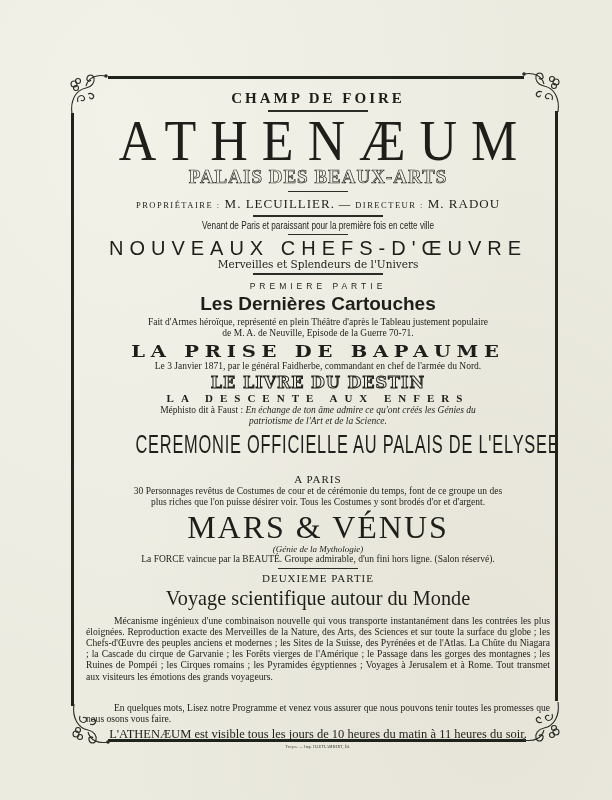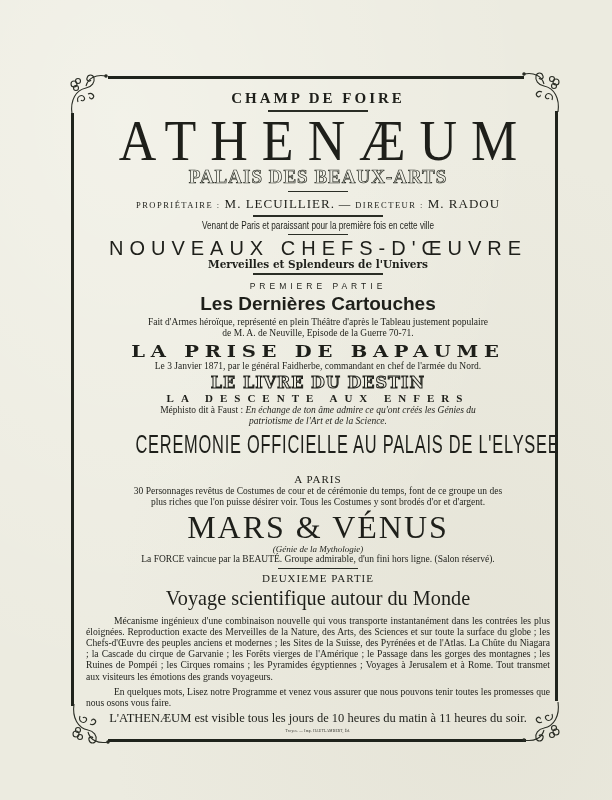--- a/index.html
+++ b/index.html
@@ -22,21 +22,21 @@
   .line { display: block; white-space: nowrap; }
   .sep { display: block; margin: 3px auto; height: 1.5px; background: #2a2d25; }
   .champ { font-family: "Liberation Serif", serif; font-weight: bold; font-size: 15px; letter-spacing: 3px; margin-top: 6px; }
   .athen { font-family: "Liberation Serif", serif; font-size: 52px; letter-spacing: 14px; line-height: 48px; margin-top: 6px; font-weight: normal; transform: scaleY(1.08); padding-left: 14px; }
   .palais { font-family: "Liberation Serif", serif; font-size: 19px; font-weight: bold; letter-spacing: 1px; color: transparent; -webkit-text-stroke: 0.7px #2a2d25; line-height: 22px; }
   .prop { font-size: 11.5px; letter-spacing: 1px; margin-top: 4px; }
   .prop .sc { font-size: 8.5px; letter-spacing: 1.5px; }
   .prop .name { font-size: 13px; letter-spacing: 1px; }
   .venant { font-family: "Liberation Sans Narrow", "Liberation Sans", sans-serif; font-size: 10px; transform: scaleX(0.82); margin-top: 2px; }
   .nouveaux { font-family: "Liberation Sans", sans-serif; font-size: 20px; letter-spacing: 6px; margin-top: 2px; line-height: 20px; }
-  .merveilles { font-family: "DejaVu Serif", serif; font-weight: bold; font-size: 10.5px; line-height: 12px; }
+  .merveilles { font-family: "DejaVu Serif", serif; font-weight: normal; font-size: 10.5px; line-height: 12px; }
   .partie { font-family: "Liberation Sans", sans-serif; font-size: 8.5px; letter-spacing: 4px; margin-top: 6px; }
   .dernieres { font-family: Liberation Sans, sans-serif; font-weight: bold; font-size: 19px; line-height: 26px; }
   .small { font-size: 9.5px; line-height: 11px; }
   .bapaume { font-family: "DejaVu Serif", serif; font-weight: 900; font-size: 17px; letter-spacing: 5px; line-height: 20px; transform: scaleX(1.15); margin-top: 2px; }
   .livre { font-family: "DejaVu Serif", serif; font-weight: bold; font-size: 16px; line-height: 18px; color: transparent; -webkit-text-stroke: 1px #1e1f1a; letter-spacing: 1px; margin-top: 2px; }
   .descente { font-family: "Liberation Serif", serif; font-weight: bold; font-size: 11px; letter-spacing: 7px; line-height: 13px; }
   .ceremonie { font-family: "Liberation Sans Narrow", "Liberation Sans", sans-serif; font-size: 21px; line-height: 24px; transform: scaleX(0.78) scaleY(1.2); margin-top: 6px; letter-spacing: 1px; }
   .aparis { font-family: "Liberation Serif", serif; font-size: 11px; letter-spacing: 1px; line-height: 13px; margin-top: 16px; }
   .mars { font-family: "Liberation Serif", serif; font-size: 32px; letter-spacing: 2px; line-height: 34px; margin-top: 2px; }
   .genie { font-style: italic; font-size: 9px; line-height: 10px; }
@@ -149,17 +149,17 @@
   <span class="line small">plus riches que l'on puisse désirer voir. Tous les Costumes y sont brodés d'or et d'argent.</span>
 
   <span class="line mars">MARS &amp; VÉNUS</span>
   <span class="line genie">(Génie de la Mythologie)</span>
   <span class="line small">La FORCE vaincue par la BEAUTÉ. Groupe admirable, d'un fini hors ligne. (Salon réservé).</span>
   <span class="sep" style="width:80px; height:1px;"></span>
 
   <span class="line deux">DEUXIEME PARTIE</span>
   <span class="line voyage">Voyage scientifique autour du Monde</span>
   <p class="para">Mécanisme ingénieux d'une combinaison nouvelle qui vous transporte instantanément dans les contrées les plus éloignées. Reproduction exacte des Merveilles de la Nature, des Arts, des Sciences et sur toute la surface du globe ; les Chefs-d'Œuvre des peuples anciens et modernes ; les Sites de la Suisse, des Pyrénées et de l'Atlas. La Chûte du Niagara ; la Cascade du cirque de Garvanie ; les Forêts vierges de l'Amérique ; le Passage dans les gorges des montagnes ; les Ruines de Pompéi ; les Cirques romains ; les Pyramides égyptiennes ; Voyages à Jerusalem et à Rome. Tout transmet aux visiteurs les émotions des grands voyageurs.</p>
-  <p class="para" style="margin-top:4px;">En quelques mots, Lisez notre Programme et venez vous assurer que nous pouvons tenir toutes les promesses que nous osons vous faire.</p>
+  <p class="para" style="margin-top:20px;">En quelques mots, Lisez notre Programme et venez vous assurer que nous pouvons tenir toutes les promesses que nous osons vous faire.</p>
 
   <span class="line visible">L'ATHENÆUM est visible tous les jours de 10 heures du matin à 11 heures du soir.</span>
   <span class="line printer">Troyes. — Imp. HAUTLAMBERT, Éd.</span>
 </div>
 
 </body></html>

